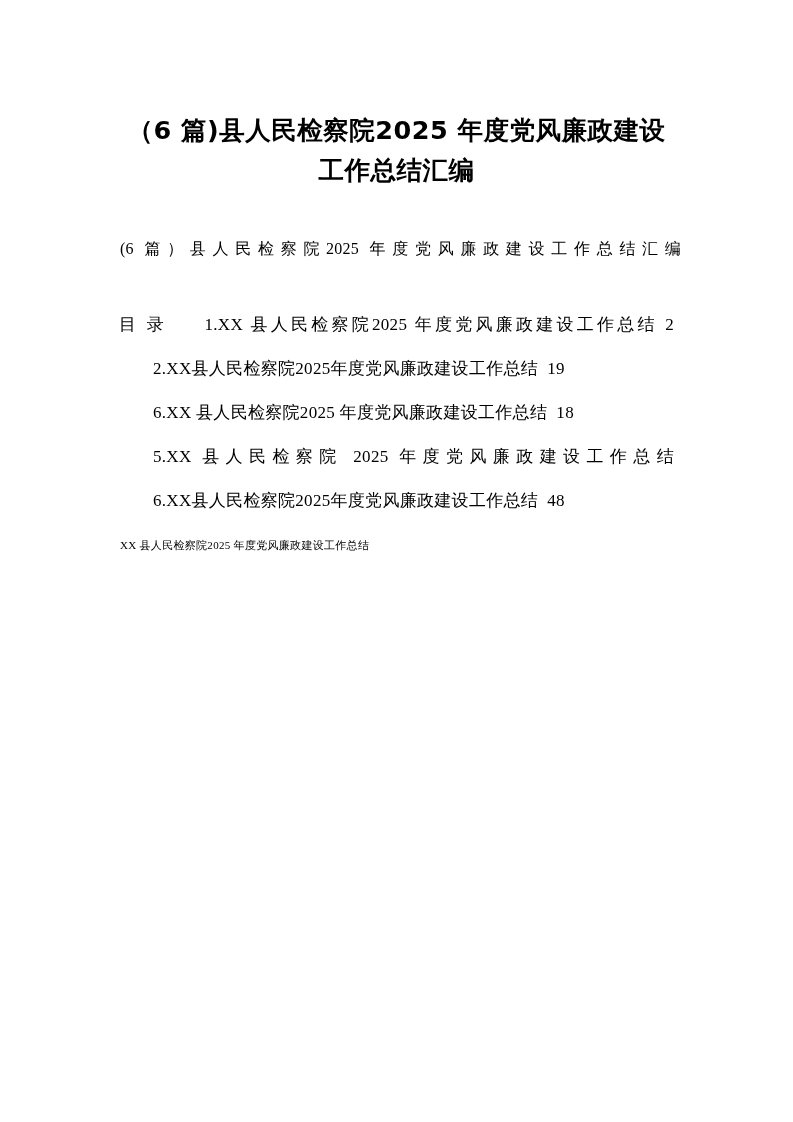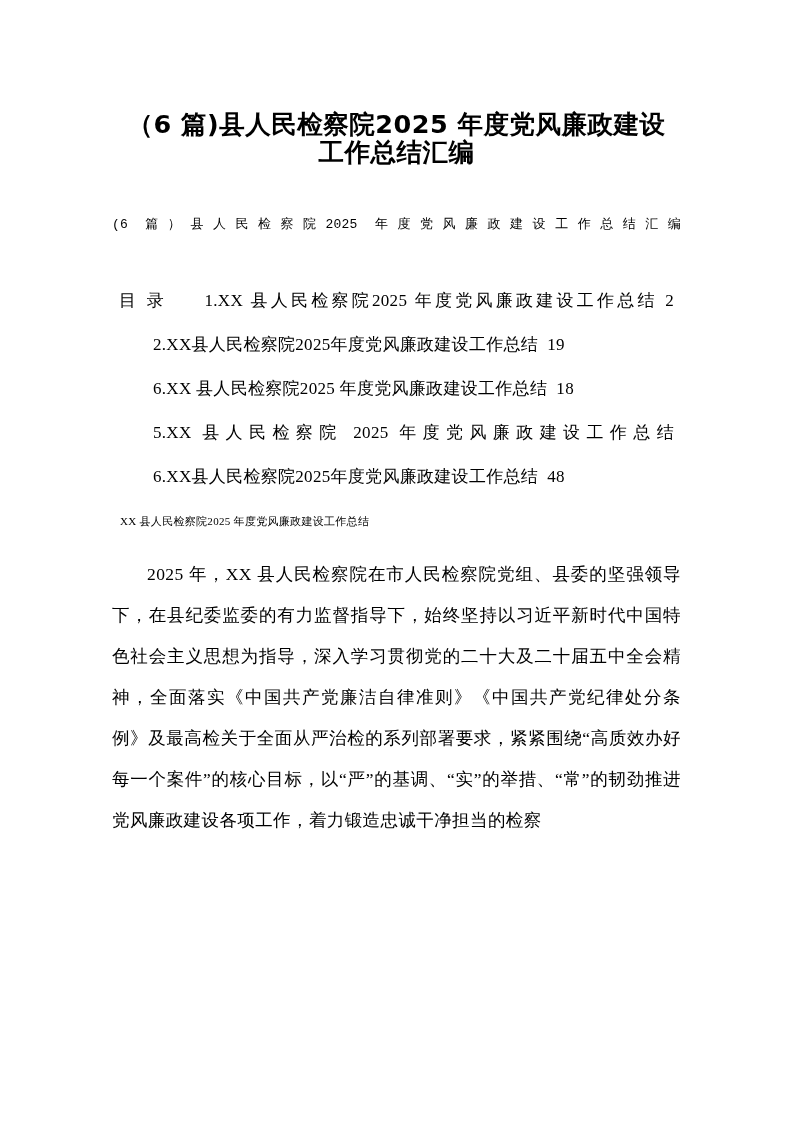--- a/index.html
+++ b/index.html
@@ -19,34 +19,33 @@
     width: 793px;
     height: 1122px;
     box-sizing: border-box;
     padding: 110px 112px 60px 112px;
     position: relative;
   }
   .doc-title {
     font-family: "DejaVu Sans", "Liberation Sans", sans-serif;
     font-weight: bold;
     font-size: 25.5px;
-    line-height: 28px;
+    line-height: 40px;
     text-align: center;
     letter-spacing: 0.5px;
     margin: 0 0 44px 0;
     padding: 0 4px;
   }
   .subtitle {
-    font-size: 13px;
+    font-size: 16px;
     line-height: 30px;
     text-align: justify;
     text-align-last: justify;
     letter-spacing: 0.2px;
-    margin: 0 0 42px 0;
-    font-family: Liberation Mono, monospace;
+    margin: 0 0 42px 8px;
   }
   .toc-line {
     font-size: 17px;
     line-height: 37px;
     letter-spacing: 0.3px;
     margin: 7px;
     text-align: justify;
   }
   .toc-line.first {
     text-indent: 0;
@@ -91,15 +90,14 @@
 
 
   <p class="toc-line indent toc-spaced"><span>5.XX 县人民检察院 2025 年度党风廉政建设工作总结</span></p>
 
   <p class="toc-line indent"><span>6.XX县人民检察院2025年度党风廉政建设工作总结</span>&nbsp;&nbsp;<span>48</span></p>
 
   <p class="section-head">XX 县人民检察院2025 年度党风廉政建设工作总结</p>
 
   <div class="gap-sm"></div>
 
-  <p class="body-para">2025 年，XX 县人民检察院在市人民检察院党组、县委的坚强领导下，在县纪委监委的有力监督指导下，始终坚持以习近平新时代中国特色社会主义思想为指导，深入学习贯彻党的二十大及二十届五中全会精神，全面落实《中国共产党廉洁自律准则》《中国共产党纪律处分条例》及最高检关于全面从严治检的系列部署要求，紧紧围绕“高质效办好每一个案件”的核心目标，以“严”的基调、“实”的举措、“常”的韧劲推进党风廉政建设各项工作，着力锻造忠诚干净担当的检察</p>
 
 </div>
 
 </body></html>

